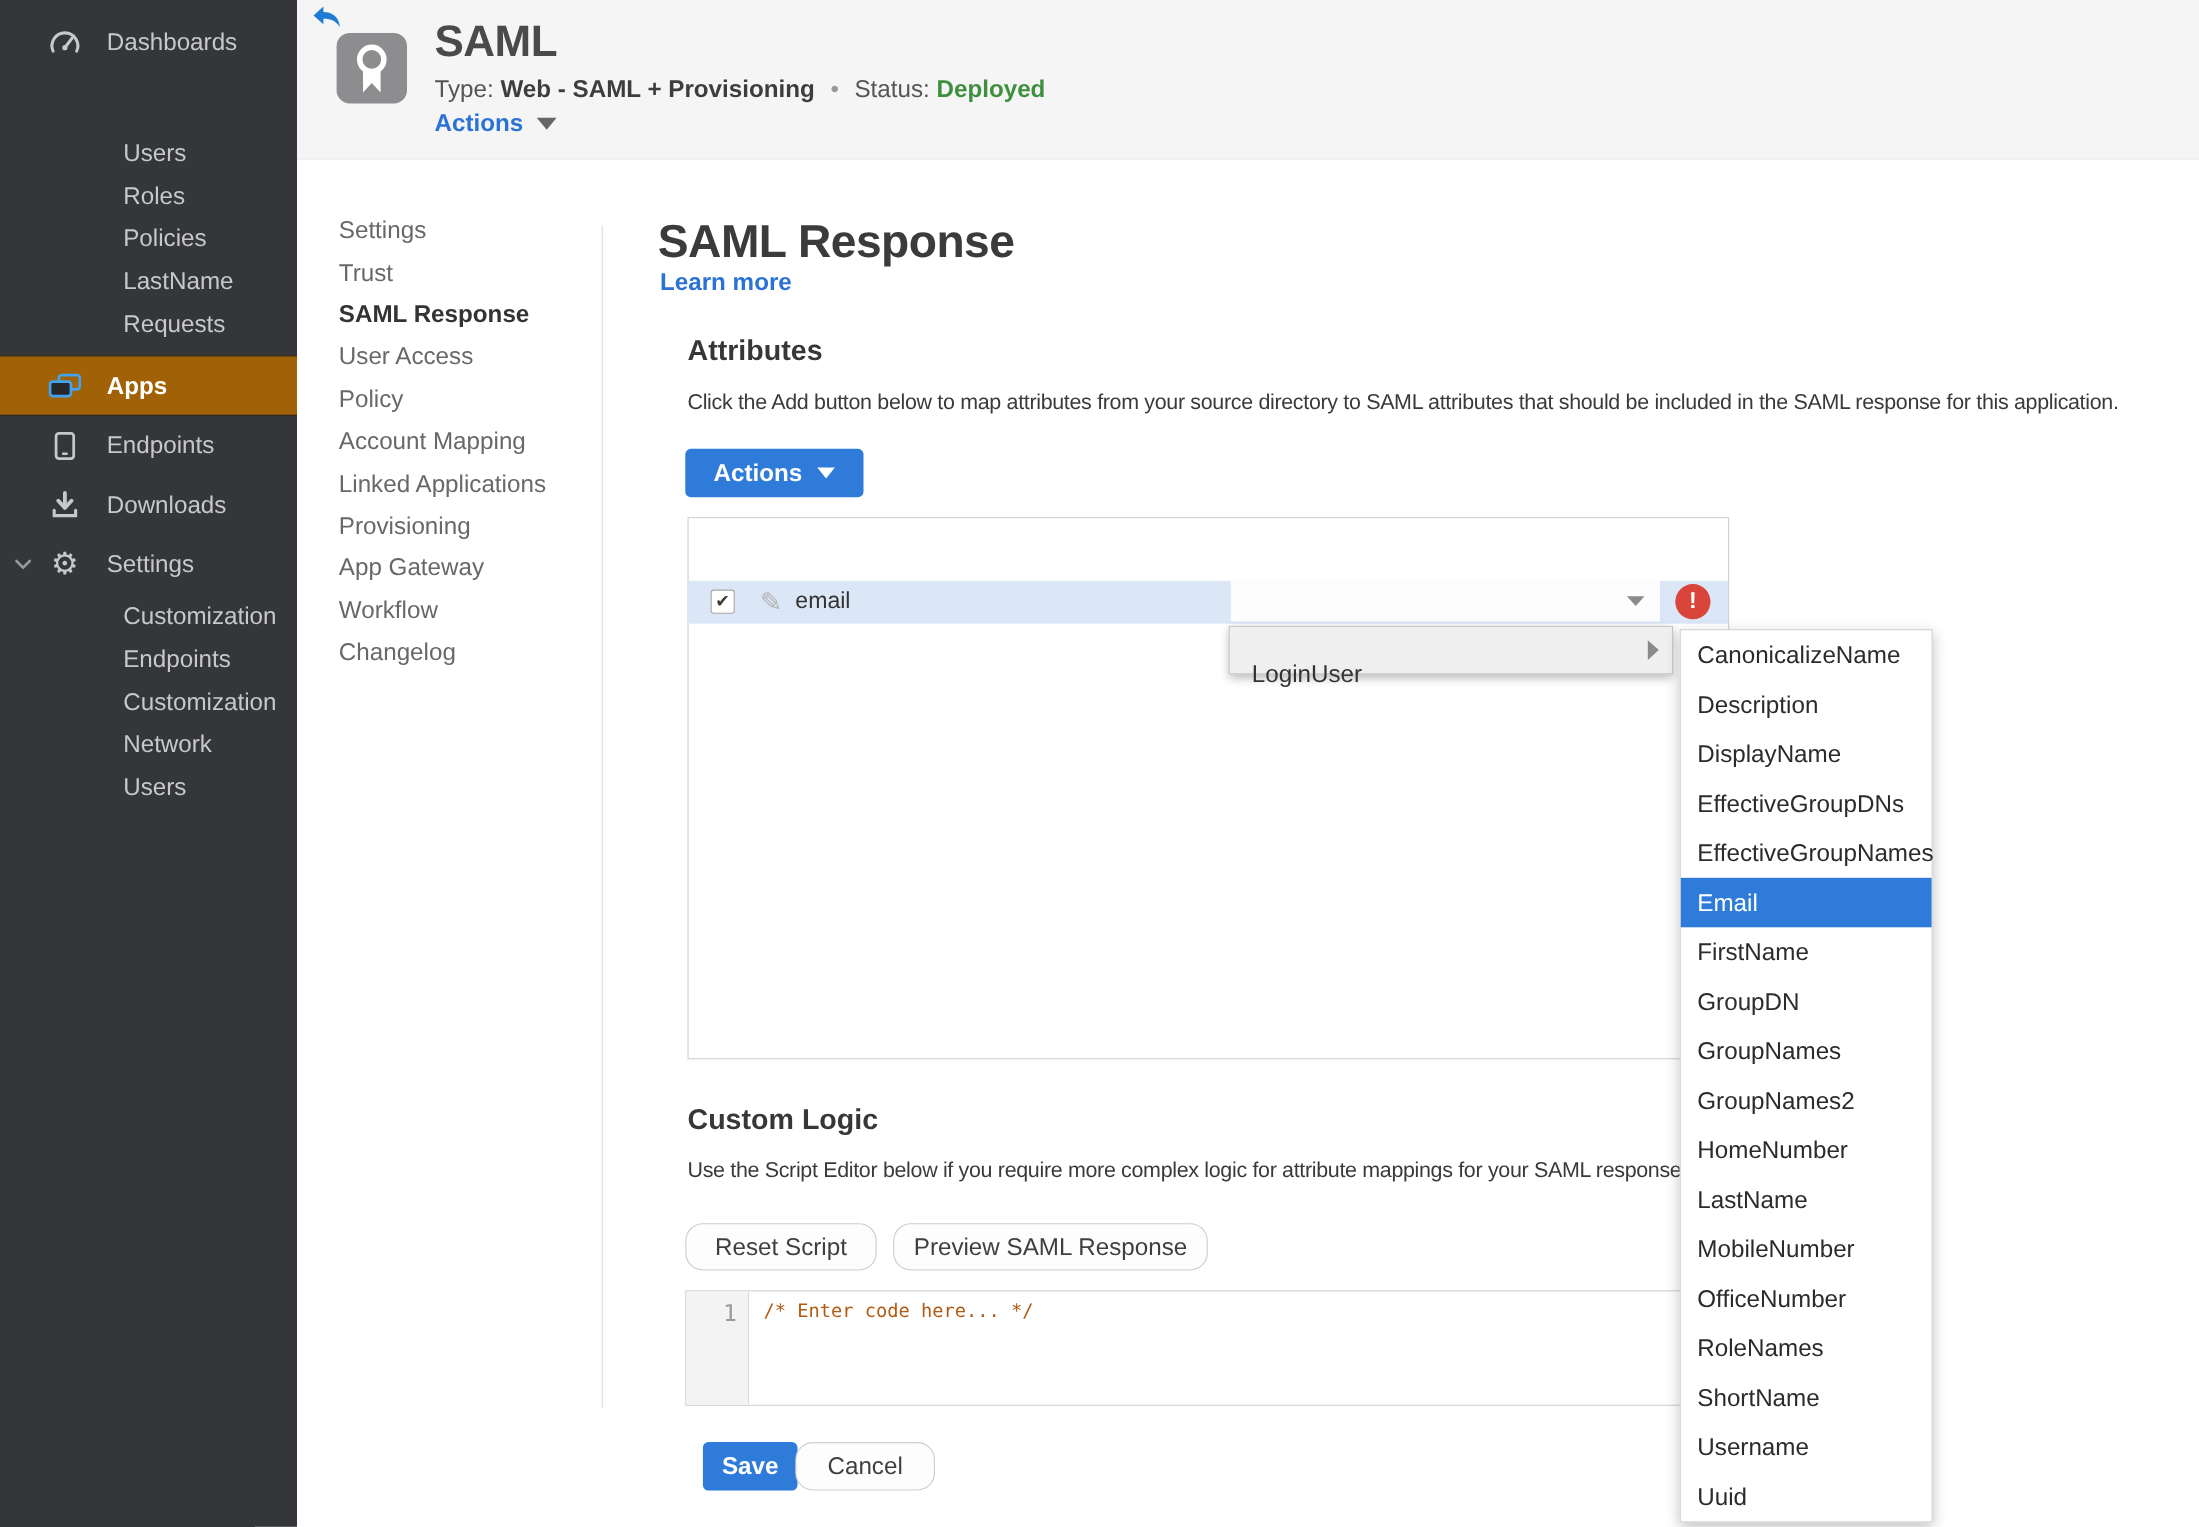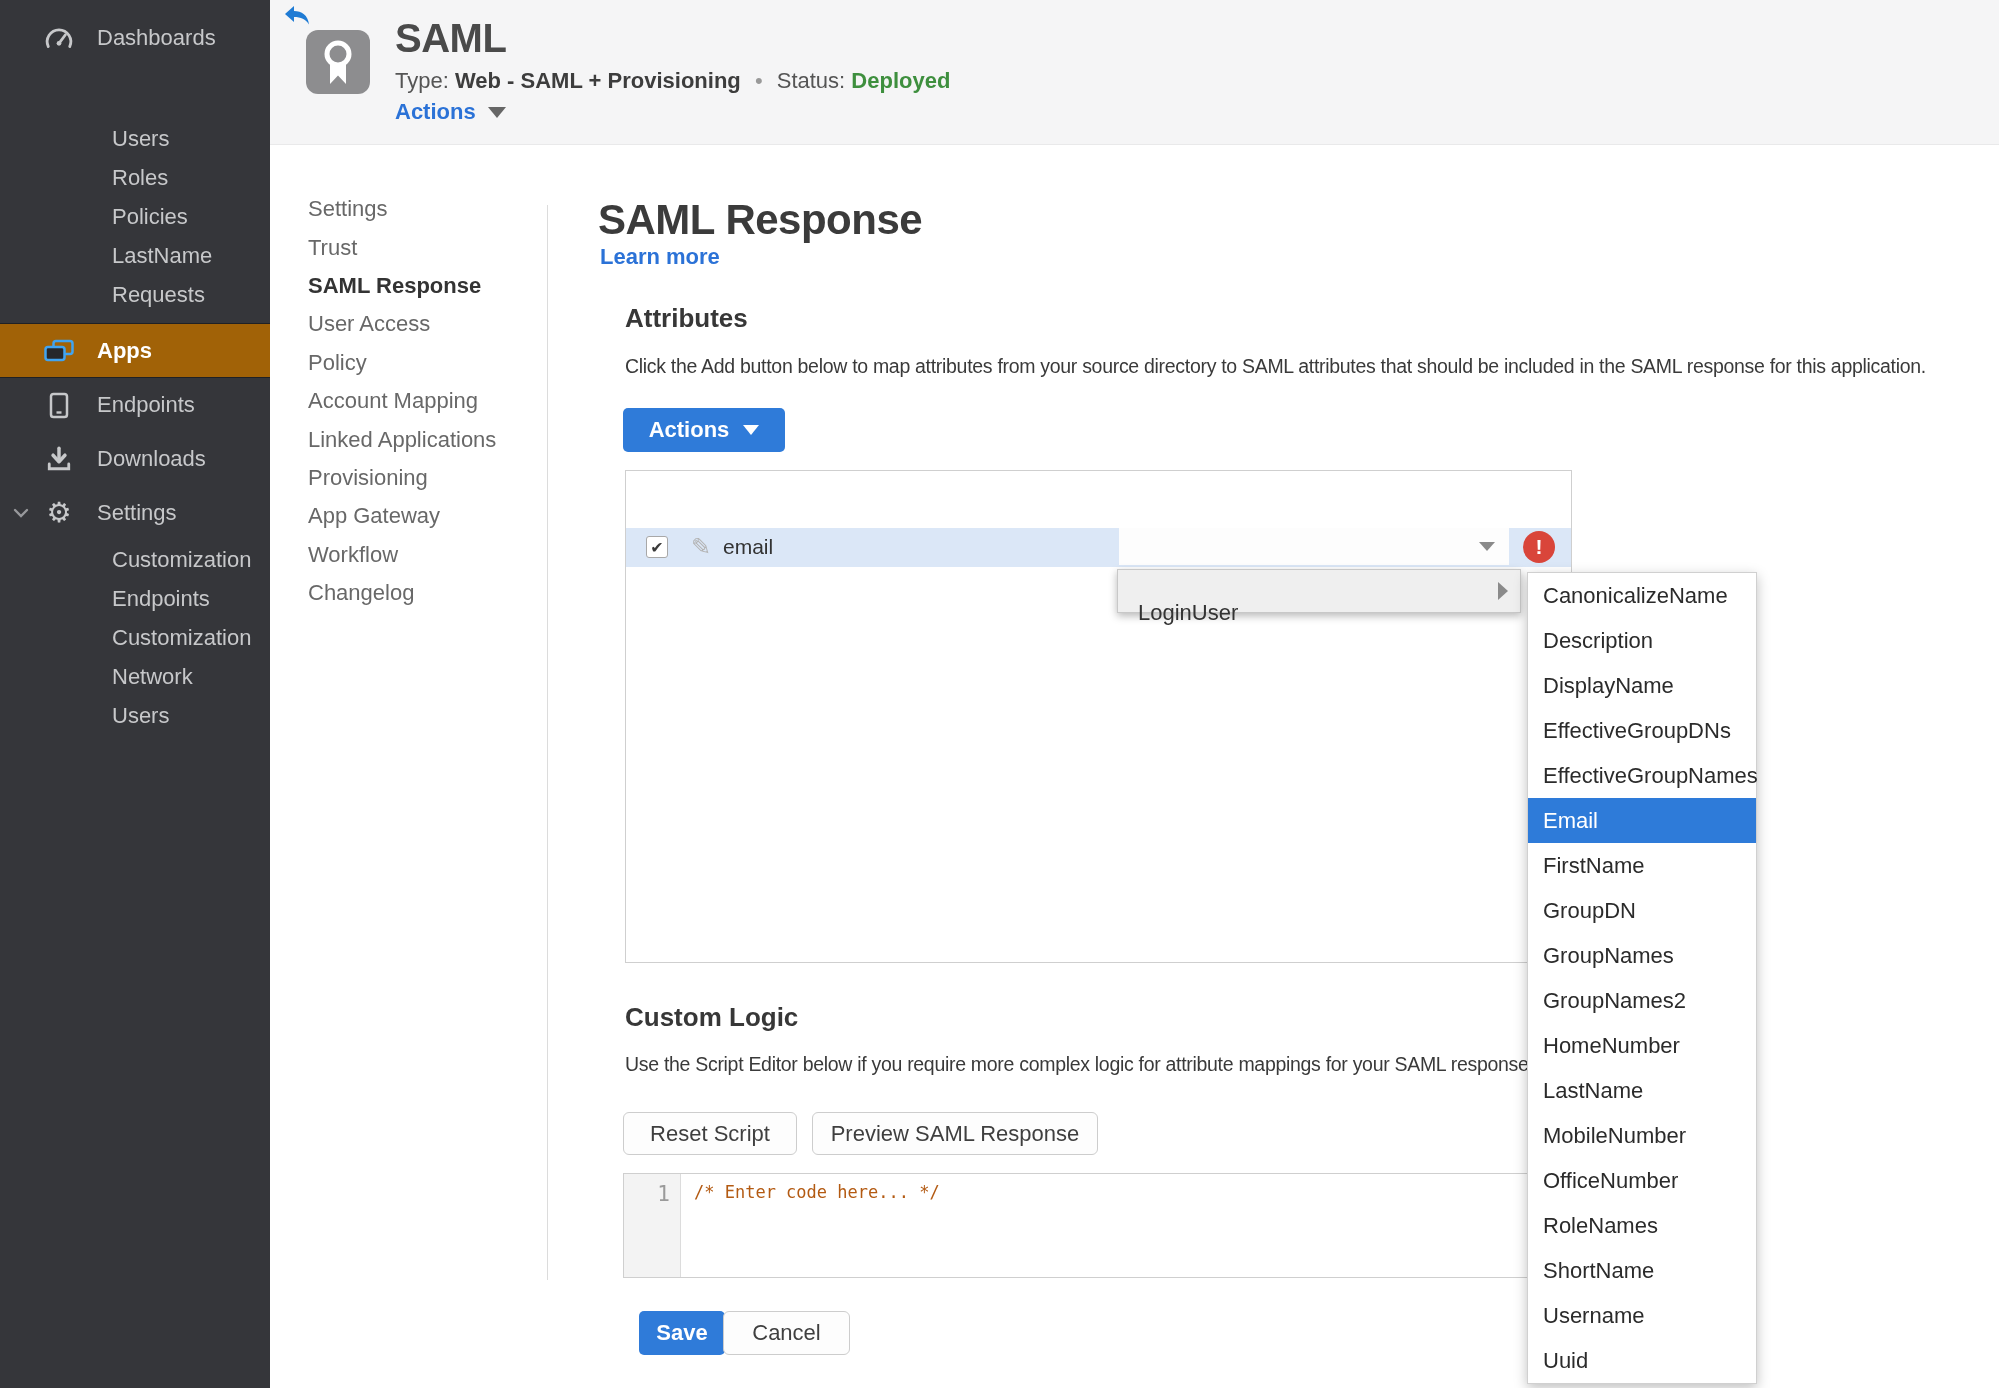--- a/index.html
+++ b/index.html
@@ -55,21 +55,21 @@
   .val-caret { position:absolute; right:14px; top:14px; width:0; height:0; border-left:8px solid transparent; border-right:8px solid transparent; border-top:9px solid #8a8a8a; }
   .err-badge { position:absolute; left:897px; top:3px; width:32px; height:32px; border-radius:50%; background:#d9453a; color:#fff; font-weight:bold; font-size:21px; display:flex; align-items:center; justify-content:center; }
   
   .root-menu { position:absolute; left:1117px; top:569px; width:404px; height:44px; background:#efefef; border:1px solid #c8c8c8; box-shadow:0 3px 8px rgba(0,0,0,0.28); z-index:25; display:flex; align-items:center; font-size:22px; color:#333; cursor:pointer; }
   .root-menu .lbl { margin-left:20px;margin-top:44px; }
   .caret-rt { position:absolute; right:12px; width:0; height:0; border-top:9px solid transparent; border-bottom:9px solid transparent; border-left:10px solid #8a8a8a; }
   .opt-panel { position:absolute; left:1527px; top:572px; width:230px; background:#fff; border:1px solid #d0d0d0; box-shadow:0 4px 12px rgba(0,0,0,0.25); z-index:30; }
   .opt { height:45px; display:flex; align-items:center; padding-left:15px; font-size:22px; color:#2b2b2b; cursor:pointer; white-space:nowrap; }
   .opt.selected { background:#2e7bd9; color:#fff; }
   
-  .btn-ghost { position:absolute; height:43px; background:#fdfdfd; border:1px solid #cdcdcd; border-radius:6px; font-size:22px; color:#3f3f3f; display:flex; align-items:center; justify-content:center; cursor:pointer; font-family:inherit; }
+  .btn-ghost { position:absolute; height:43px; background:#fdfdfd; border:1px solid #cdcdcd; border-radius:16px; font-size:22px; color:#3f3f3f; display:flex; align-items:center; justify-content:center; cursor:pointer; font-family:inherit; }
   .editor { position:absolute; left:623px; top:1173px; width:930px; height:105px; border:1px solid #cfcfcf; background:#fff; z-index:2; }
   .gutter { position:absolute; left:0; top:0; bottom:0; width:57px; background:#f3f3f3; border-right:1px solid #dcdcdc; }
   .line-no { position:absolute; top:8px; right:10px; font-family:"DejaVu Sans Mono", monospace; font-size:21px; color:#9a9a9a; }
   .code-line { position:absolute; left:70px; top:8px; font-family:"DejaVu Sans Mono", monospace; font-size:17px; color:#b35a12; white-space:pre; }
   
   .btn-save { left:639px; top:1311px; width:86px; height:44px; }
   .btn-cancel { left:723px; top:1311px; width:127px; }
   .btn-cancel { position:absolute; top:1311px; height:44px; }
 </style>
 </head>

